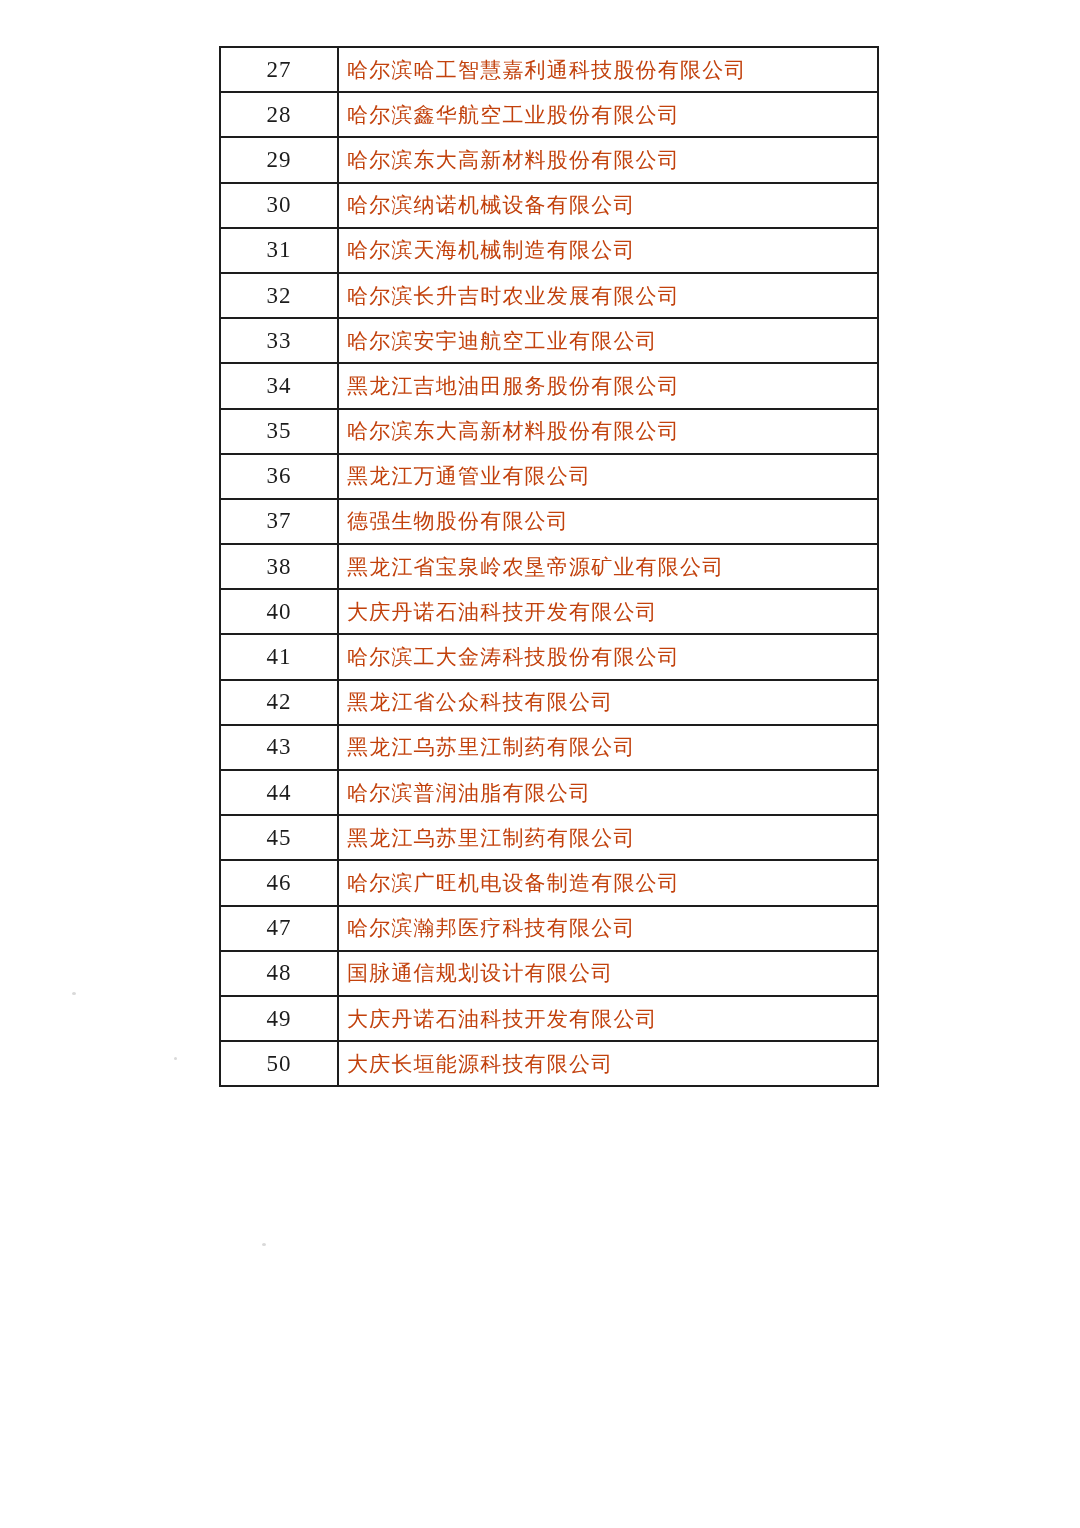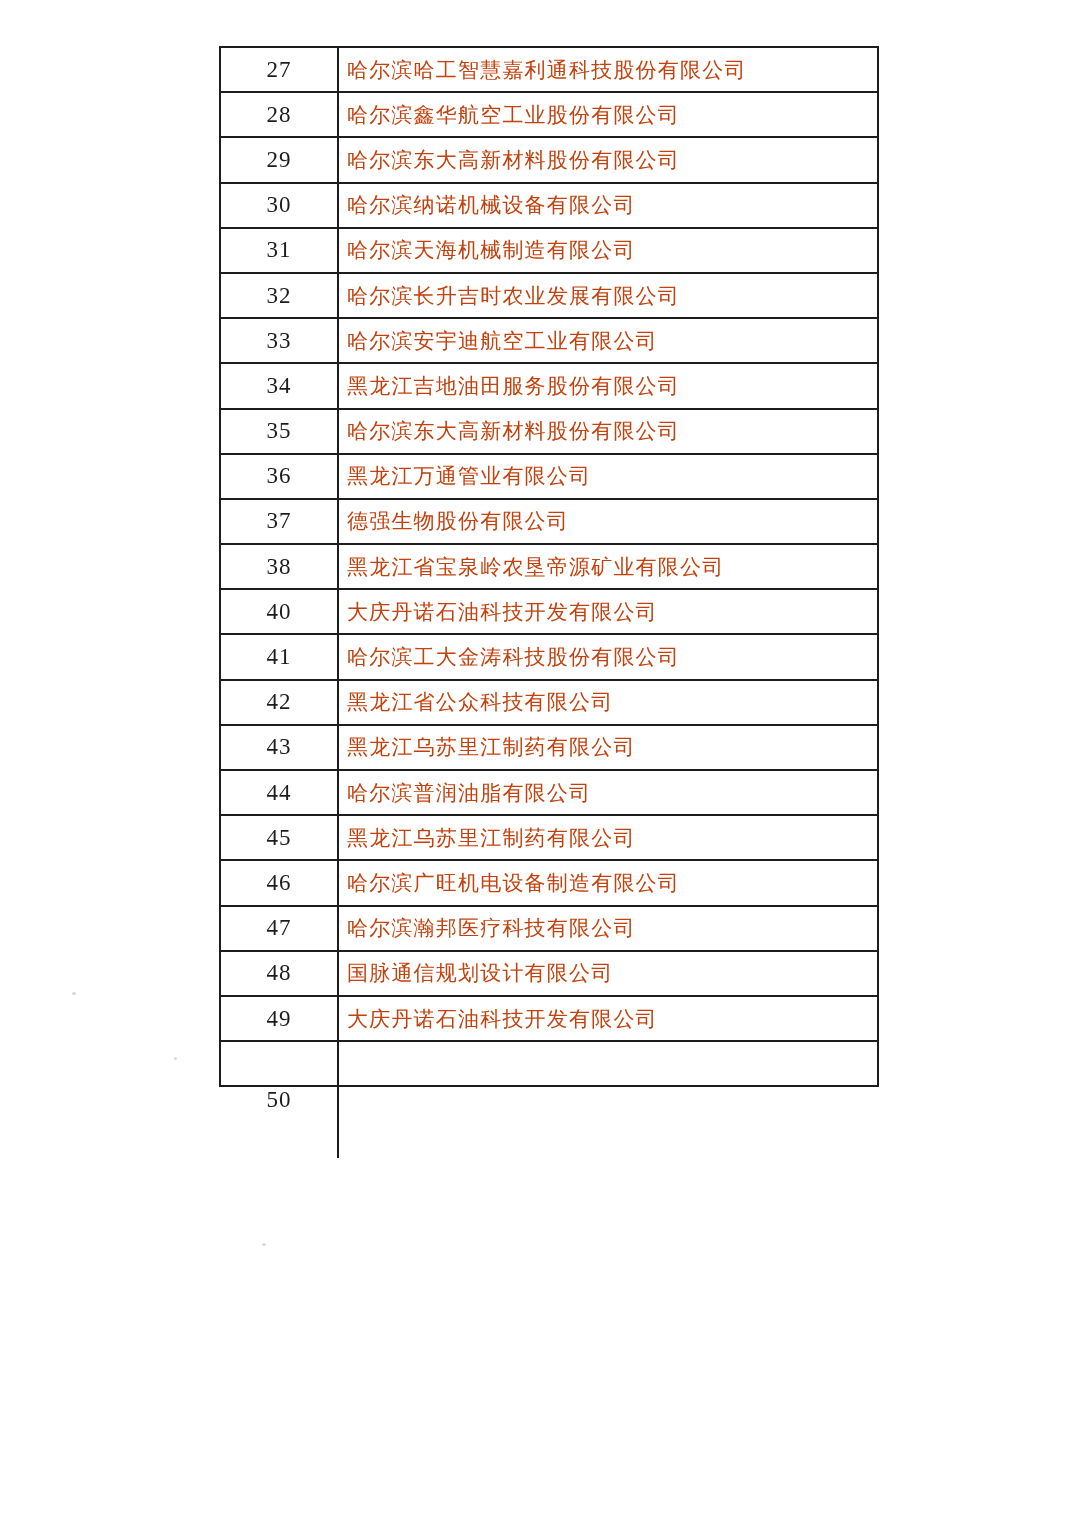--- a/index.html
+++ b/index.html
@@ -23,21 +23,20 @@
     border: 2px solid #1d1d1d;
     background: #ffffff;
   }
   .table-row {
     display: flex;
     height: 43.2px;
     border-bottom: 2px solid #1d1d1d;
   }
   .table-row:last-child {
     border-bottom: none;
-    flex-direction: column;
   }
   .cell-no {
     width: 116px;
     flex: 0 0 116px;
     border-right: 2px solid #1d1d1d;
     display: flex;
     align-items: center;
     justify-content: center;
     font-size: 23px;
     color: #1c1c1c;

